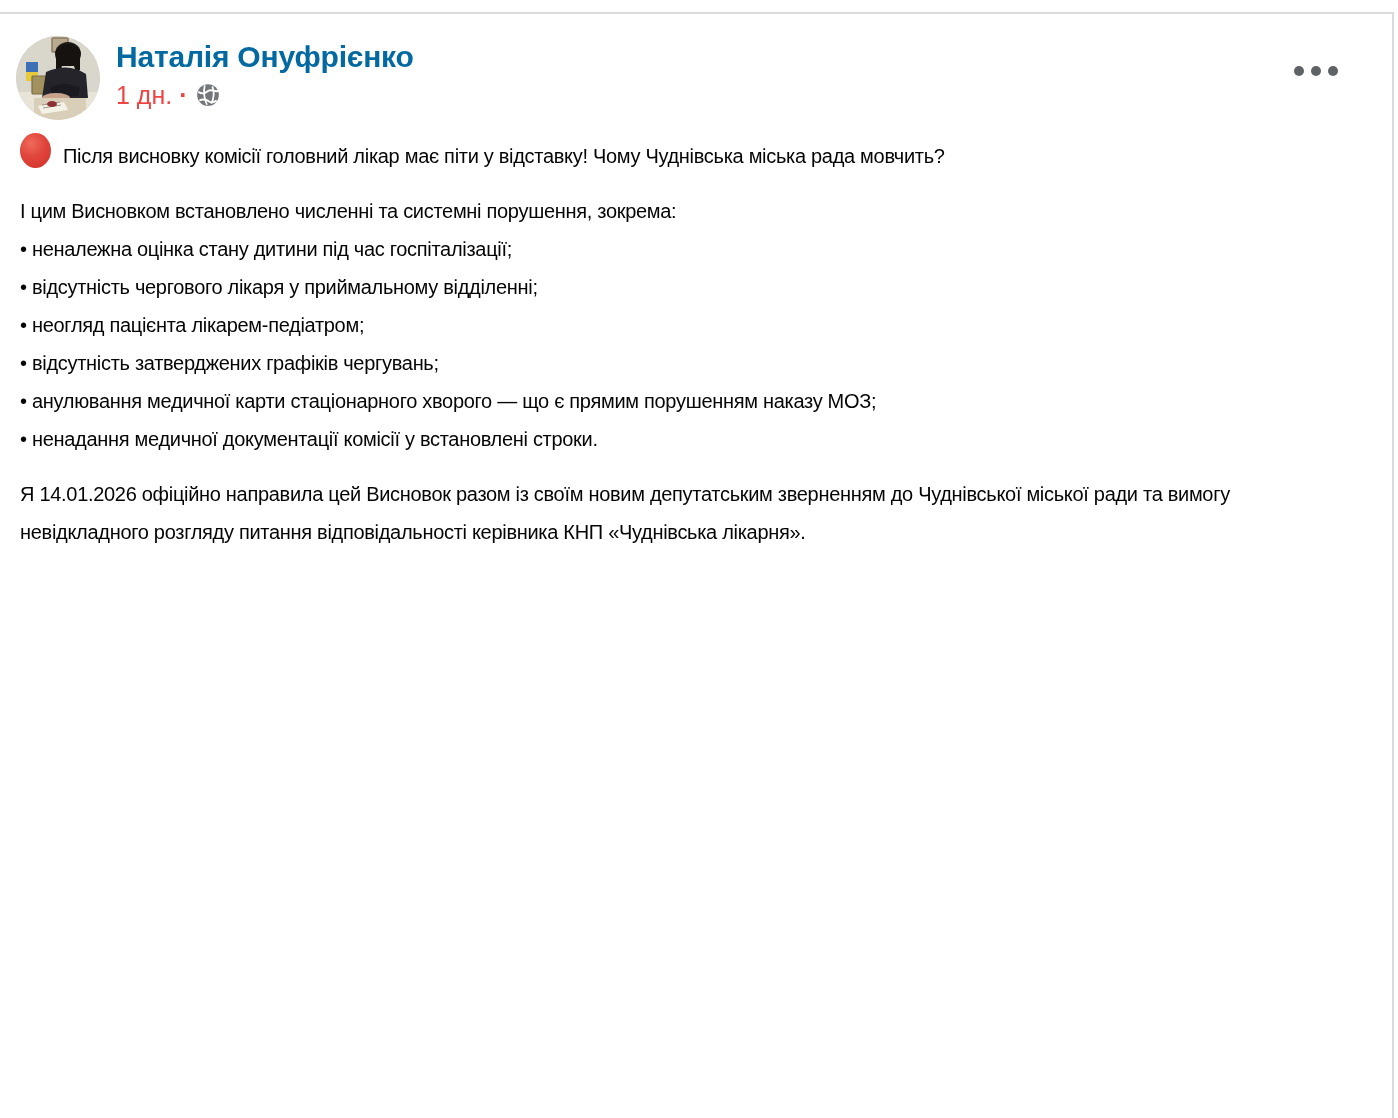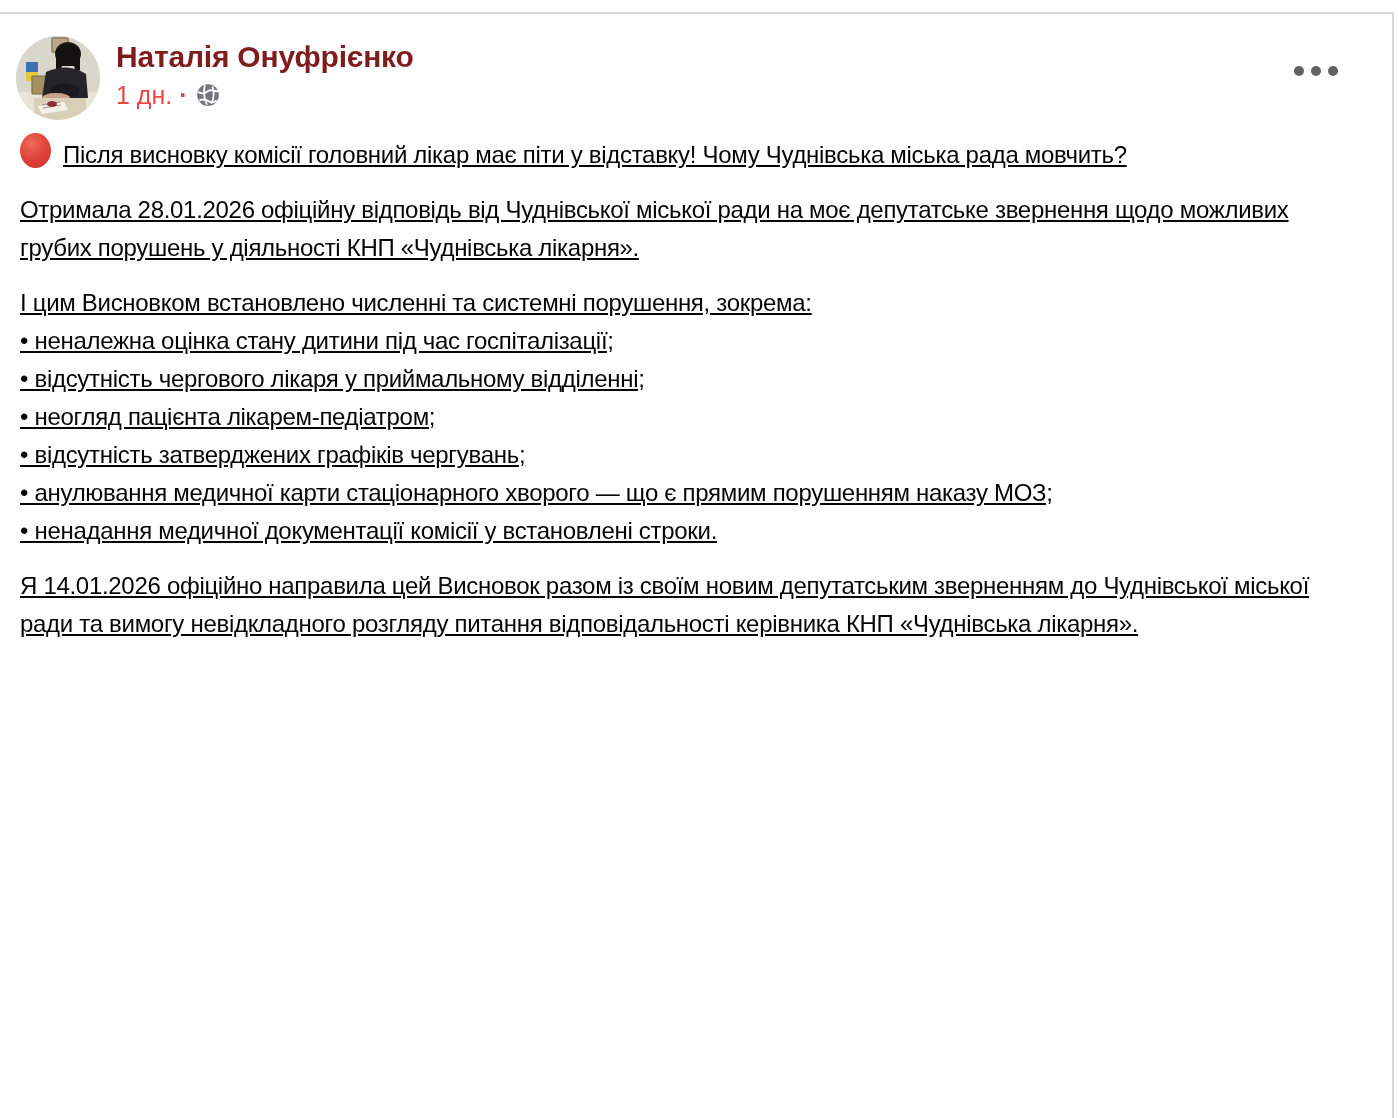--- a/index.html
+++ b/index.html
@@ -21,41 +21,41 @@
     display:flex;align-items:flex-start;
     padding:22px 48px 0 16px;
   }
   .avatar{
     width:84px;height:84px;border-radius:50%;overflow:hidden;flex-shrink:0;
     display:block;border:none;padding:0;background:#cfccc2;cursor:pointer;
   }
   .avatar svg{display:block;width:100%;height:100%;}
   .header-info{margin-left:16px;padding-top:3px;}
   .author-name{
-    font-size:30px;font-weight:700;color:#7f1d1d;letter-spacing:-0.2px;
+    font-size:30px;font-weight:700;color:#0369a1;letter-spacing:-0.2px;
     line-height:36px;cursor:pointer;
   }
   .meta-row{
     display:flex;align-items:center;margin-top:5px;
     color:#ef4444;font-size:25px;line-height:30px;
   }
   .meta-sep{margin:0 7px;font-weight:700;}
   .globe{width:26px;height:26px;display:inline-block;}
   .menu-button{
     position:absolute;right:46px;top:44px;
     background:none;border:none;padding:8px;cursor:pointer;
     display:flex;gap:7px;align-items:center;
   }
   .menu-button .dot{
     width:10px;height:10px;border-radius:50%;background:#606266;
   }
   
   .post-body{
     padding:13px 38px 0 20px;
-    font-size:24px;line-height:38px;color:#050505;letter-spacing:-0.3px;text-decoration:underline;
+    font-size:20px;line-height:38px;color:#050505;letter-spacing:-0.3px;
   }
   .post-body p{
     margin:0 0 17px 0;
     white-space:pre-line;
   }
   .emoji-red-circle{
     display:inline-block;width:31px;height:35px;border-radius:50%;
     background:radial-gradient(circle at 36% 30%, #ef6a5a 0%, #e0443a 45%, #cf3127 100%);
     vertical-align:-5px;margin-right:12px;
   }
@@ -127,21 +127,20 @@
     <button class="menu-button" aria-label="Actions">
       <span class="dot"></span>
       <span class="dot"></span>
       <span class="dot"></span>
     </button>
   </header>
 
   <div class="post-body">
     <p><span class="emoji-red-circle"></span><span>Після висновку комісії головний лікар має піти у відставку! Чому Чуднівська міська рада мовчить?</span></p>
 
-    <p>Отримала 28.01.2026 офіційну відповідь від Чуднівської міської ради на моє депутатське звернення щодо можливих грубих порушень у діяльності КНП «Чуднівська лікарня».</p>
 
 
 
 
     <p>І цим Висновком встановлено численні та системні порушення, зокрема:
 • неналежна оцінка стану дитини під час госпіталізації;
 • відсутність чергового лікаря у приймальному відділенні;
 • неогляд пацієнта лікарем-педіатром;
 • відсутність затверджених графіків чергувань;
 • анулювання медичної карти стаціонарного хворого — що є прямим порушенням наказу МОЗ;

